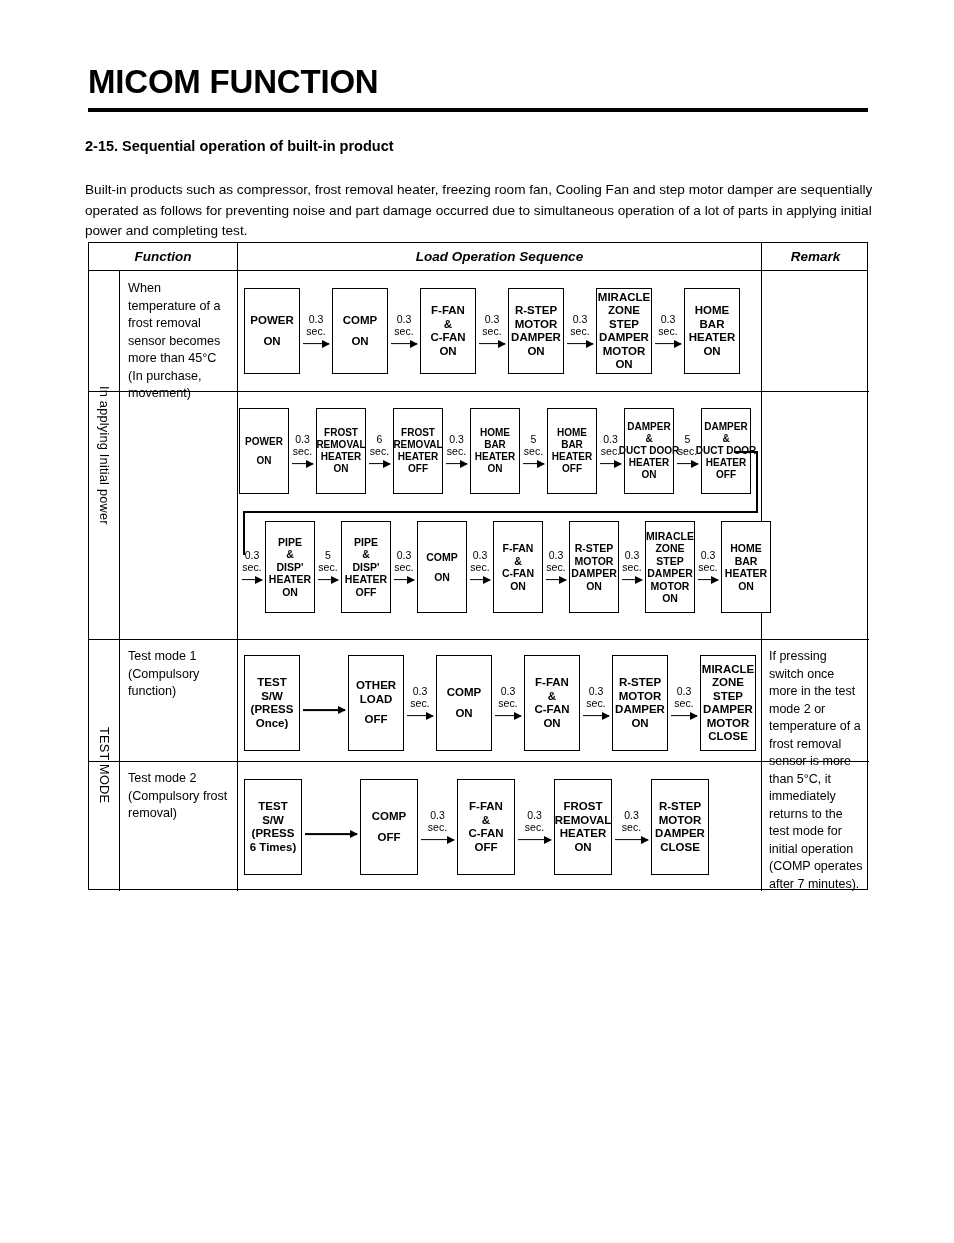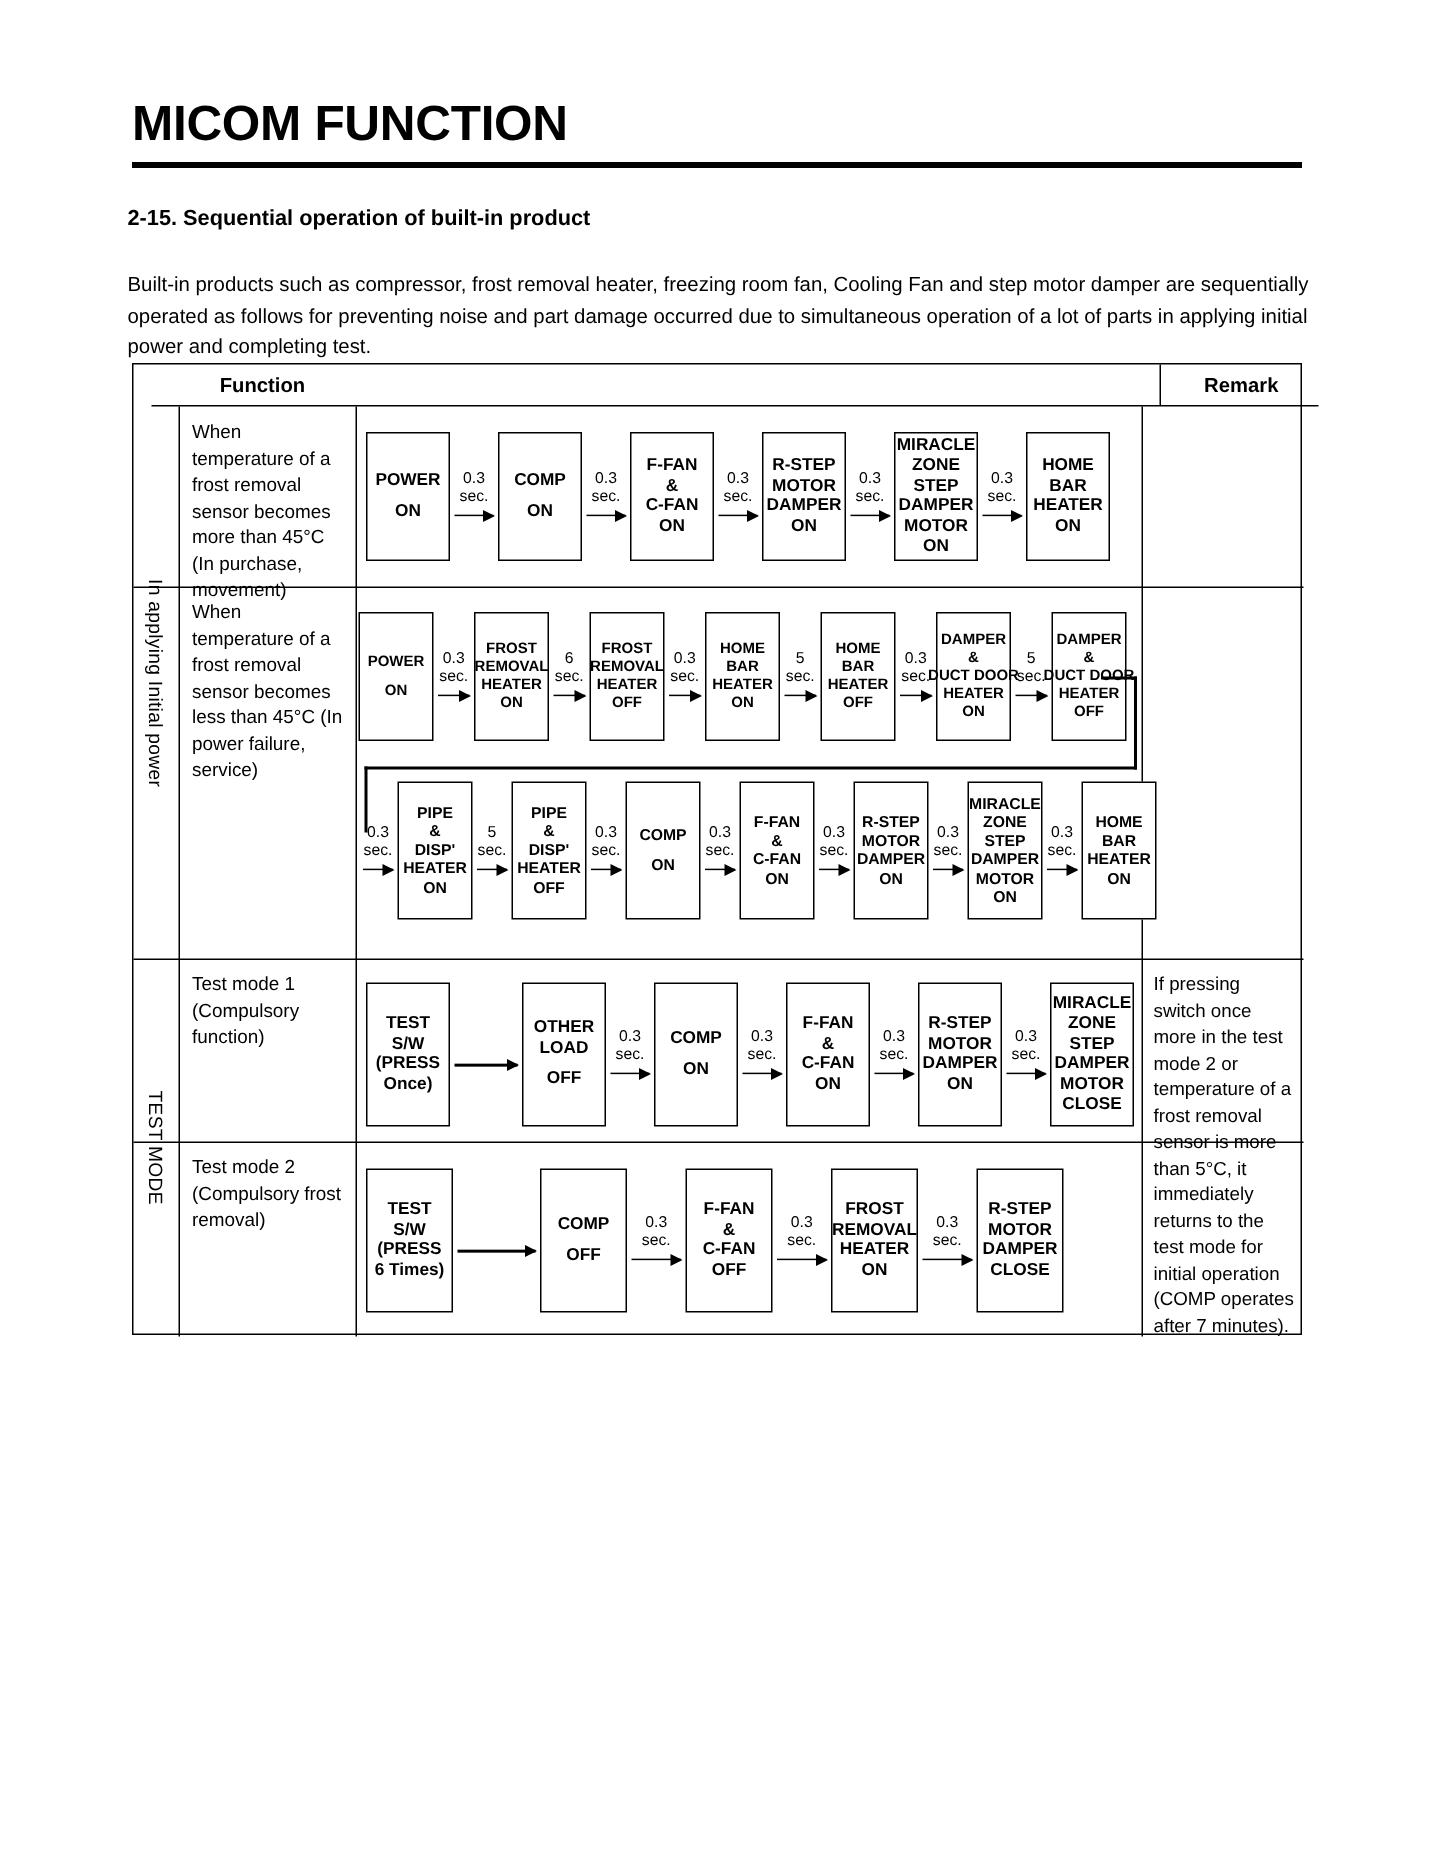--- a/index.html
+++ b/index.html
@@ -36,22 +36,23 @@
     font-size: 13.6px; line-height: 20.5px;
   }
 
   
   .table {
     position: absolute; left: 88px; top: 242px;
     width: 780px; height: 648px;
     border: 1.6px solid #000;
   }
   .thead {
-    position: absolute; left: 12px; top: 0; width: 100%; height: 28px;
+    position: absolute; left: 0; top: 0; width: 100%; height: 28px;
     border-bottom: 1.6px solid #000;
+    font-style: italic;
   }
   .th {
     position: absolute; top: 0; height: 100%;
     display: flex; align-items: center; justify-content: center;
     font-size: 13.5px; font-weight: bold;
   }
   .th-fn      { left: 0px;   width: 148px; }
   .th-seq     { left: 148px; width: 524px; border-left: 1.6px solid #000; }
   .th-remark  { left: 672px; width: 108px; border-left: 1.6px solid #000; }
 
@@ -155,40 +156,40 @@
 
   <div class="doc-title">MICOM FUNCTION</div>
   <div class="title-rule"></div>
   <div class="section-heading">2-15. Sequential operation of built-in product</div>
   <div class="intro">Built-in products such as compressor, frost removal heater, freezing room fan, Cooling Fan and step motor damper are sequentially operated as follows for preventing noise and part damage occurred due to simultaneous operation of a lot of parts in applying initial power and completing test.</div>
 
   <div class="table">
 
     <div class="thead">
       <div class="th th-fn">Function</div>
+      <div class="th th-seq">Load Operation Sequence</div>
       <div class="th th-remark">Remark</div>
     </div>
 
     <div class="vrule vrule-a"></div>
     <div class="vrule vrule-b"></div>
     <div class="vrule vrule-c"></div>
 
     <div class="hrule" style="top:148px;"></div>
     <div class="hrule" style="top:396px;"></div>
     <div class="hrule" style="top:518px;"></div>
 
     <div class="vlabel rot" style="top:28px; height:368px;">
       <span>In applying Initial power</span>
     </div>
     <div class="vlabel rot" style="top:396px; height:252px;">
       <span>TEST MODE</span>
     </div>
 
     <div class="fn-cell" style="top:28px;">When temperature of a frost removal sensor becomes more than 45°C (In purchase, movement)</div>
-    <div class="fn-cell" style="top:148px;">When temperature of a frost removal sensor becomes less than 45°C (In power failure, service)</div>
     <div class="fn-cell" style="top:396px;">Test mode 1 (Compulsory function)</div>
     <div class="fn-cell" style="top:518px;">Test mode 2 (Compulsory frost removal)</div>
 
     <div class="rm-cell" style="top:396px; height:252px;">
       <div>If pressing switch once more in the test mode 2 or temperature of a frost removal sensor is more than 5°C, it immediately returns to the test mode for initial operation (COMP operates after 7 minutes).</div>
     </div>
 
     <div class="flow" id="flow-row1" style="left:155px; top:40px; height:96px;">
         <div class="node" style="width: 56px; height: 86px; font-size: 11.5px; line-height: 13.5px;">
           <span class="ln">POWER</span>

